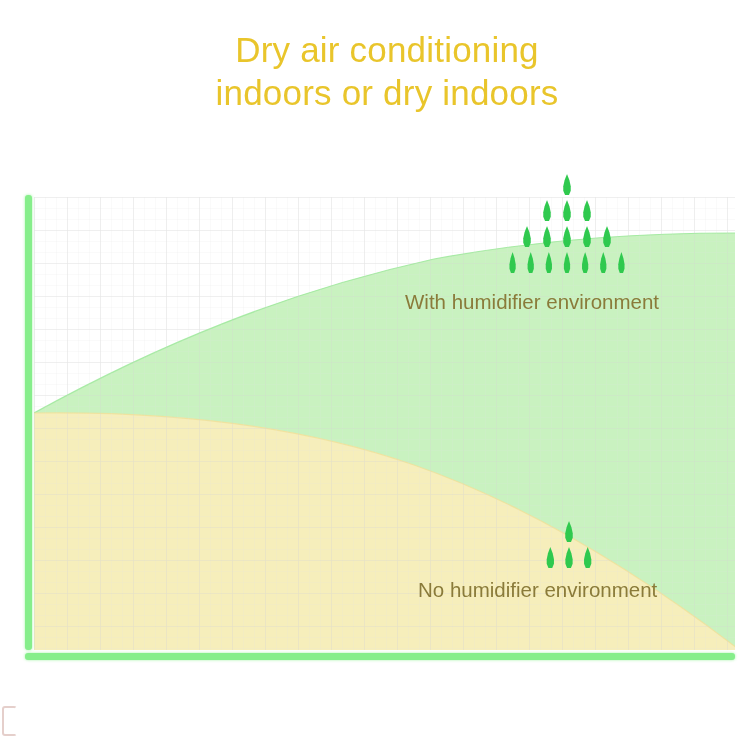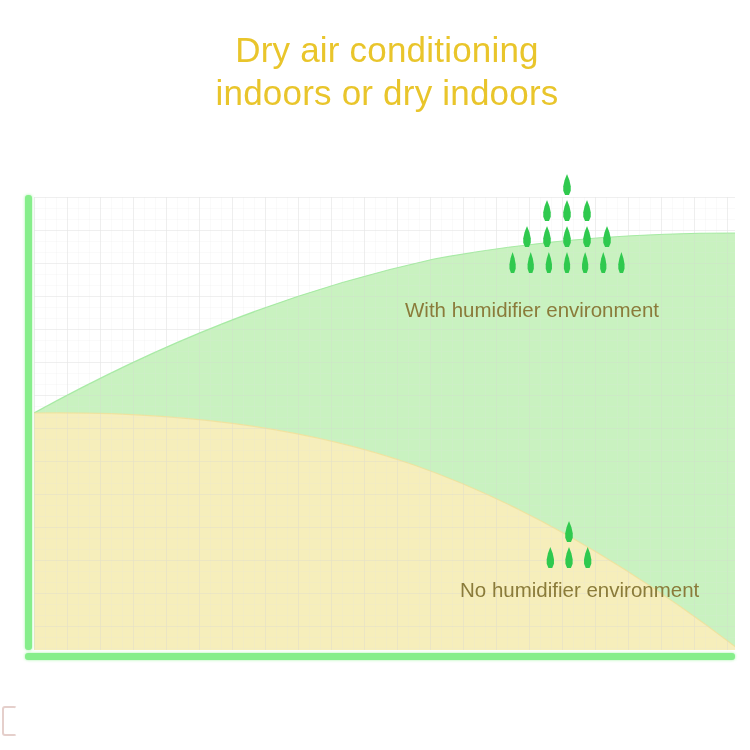--- a/index.html
+++ b/index.html
@@ -78,22 +78,22 @@
 
   
   .area-label {
     position: absolute;
     color: #8A7B3A;
     font-size: 20.5px;
     font-weight: 400;
     white-space: nowrap;
     font-family: "Liberation Sans", sans-serif;
   }
-  #label-with     { left: 405px; top: 290px; margin-top: 8px; }
-  #label-without  { left: 418px; top: 578px; margin-left: 42px; }
+  #label-with     { left: 405px; top: 290px; }
+  #label-without  { left: 418px; top: 578px; }
 
   
   .droplets {
     position: absolute;
   }
   .drop-row {
     display: flex;
     justify-content: center;
     gap: 9px;
     margin-bottom: 4px;

